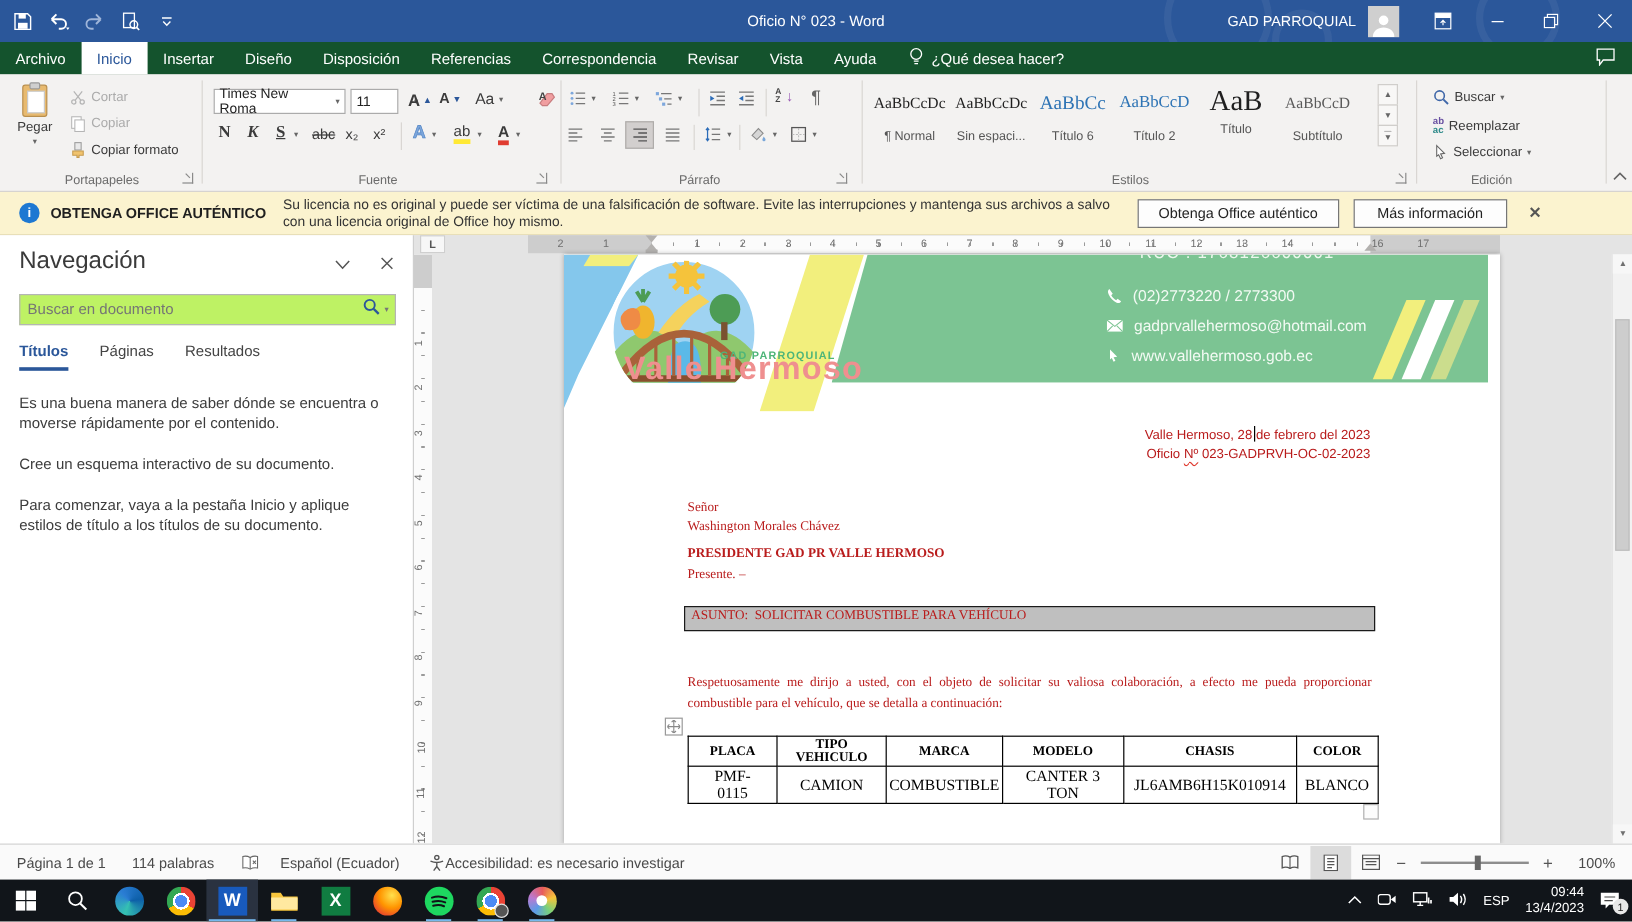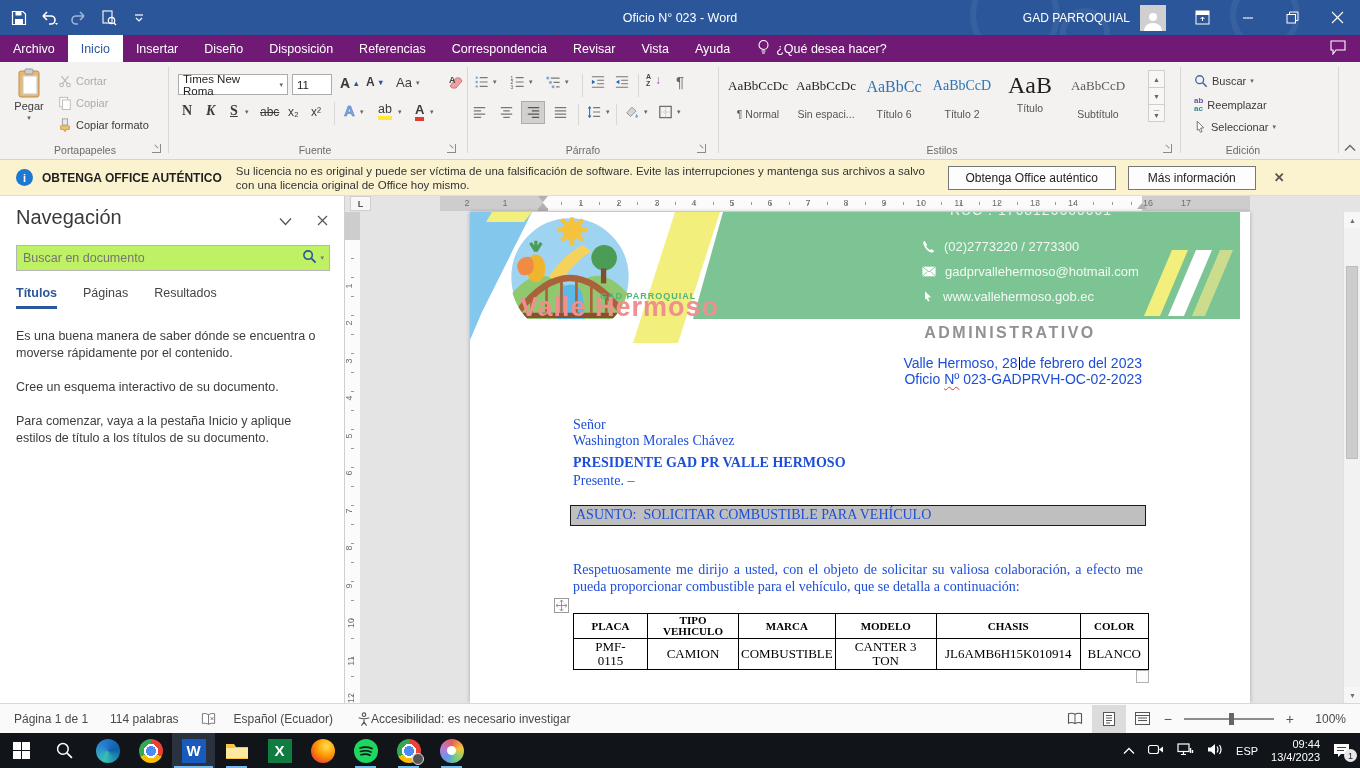--- a/index.html
+++ b/index.html
@@ -12,21 +12,21 @@
   .qat{position:absolute;left:10px;top:0;height:35px;display:flex;align-items:center;gap:12px;}
   .qi{width:18px;height:18px;display:flex;align-items:center;justify-content:center;}
   .qi svg{display:block;}
   .title{position:absolute;left:0;right:0;top:0;height:35px;display:flex;align-items:center;justify-content:center;font-size:12.5px;}
   .tbright{position:absolute;right:0;top:0;height:35px;display:flex;align-items:center;}
   .uname{font-size:12px;margin-right:10px;}
   .avatar{width:26px;height:26px;background:#cfcfcf;display:flex;align-items:end;justify-content:center;overflow:hidden;margin-right:14px;}
   .wc{width:45px;height:35px;display:flex;align-items:center;justify-content:center;font-size:15px;}
 
   
-  .tabrow{position:absolute;top:35px;left:0;right:0;height:27px;background:#701a75;display:flex;align-items:stretch;color:#fff;font-size:12.5px;}
+  .tabrow{position:absolute;top:35px;left:0;right:0;height:27px;background:#14532d;display:flex;align-items:stretch;color:#fff;font-size:12.5px;}
   .rtab{padding:0 13px;display:flex;align-items:center;}
   .rtab.active{background:#fff;color:#2b579a;}
   .helpwrap{display:flex;align-items:center;gap:6px;padding-left:14px;}
   .cmticon{position:absolute;right:14px;top:5px;}
 
   
   .ribbon{position:absolute;top:62px;left:0;right:0;height:98px;background:#f3f2f1;border-bottom:1px solid #d6d3d0;font-size:11px;color:#444;}
   .gsep{position:absolute;top:5px;bottom:6px;width:1px;background:#d9d6d3;}
   .glabel{position:absolute;bottom:3px;font-size:10.5px;color:#6b6b6b;transform:translateX(-50%);white-space:nowrap;}
   .dlg{position:absolute;width:9px;height:9px;border-right:1px solid #8a8a8a;border-bottom:1px solid #8a8a8a;}
@@ -72,21 +72,21 @@
   .vr{position:absolute;left:0;top:16px;width:15px;bottom:0;background:#fbfbfb;overflow:hidden;}
   .vrdark{position:absolute;left:0;top:0;width:15px;height:28px;background:#cdcdcd;}
   .vr::after{content:"";position:absolute;top:28px;bottom:0;left:6px;width:3px;
      background:repeating-linear-gradient(180deg,transparent 0 18px,#9a9a9a 18px 19px);}
   .vn{position:absolute;left:1px;font-size:9px;color:#6f6f6f;transform:rotate(-90deg);z-index:2;}
   .tri-d{width:0;height:0;border-left:5px solid transparent;border-right:5px solid transparent;border-top:6px solid #b3b1af;position:absolute;}
   .tri-u{width:0;height:0;border-left:5px solid transparent;border-right:5px solid transparent;border-bottom:6px solid #b3b1af;position:absolute;}
   .indrect{position:absolute;width:10px;height:3px;background:#b3b1af;}
 
   .page{position:absolute;left:125px;top:16px;width:780px;height:491px;background:#fff;overflow:hidden;box-shadow:0 0 4px rgba(0,0,0,.28);}
-  .serif{font-family:"Liberation Serif",serif;font-size:14px;color:#1d4ed8;}
+  .serif{font-family:"Liberation Serif",serif;font-size:11px;color:#b91c1c;}
 
   
   .lh-blue{position:absolute;left:0;top:0;width:70px;height:130px;background:#84c7ec;clip-path:polygon(0 0,62px 0,12px 100px,0 128px);}
   .lh-ytop{position:absolute;left:16px;top:0;width:46px;height:10px;background:#f2ef7d;clip-path:polygon(6px 0,46px 0,38px 10px,0 10px);}
   .lh-yband{position:absolute;left:0;top:0;width:300px;height:131px;background:#f2ef7d;clip-path:polygon(205px 0,250px 0,208px 131px,163px 131px);}
   .lh-green{position:absolute;left:0;top:0;width:770px;height:107px;background:#7cc493;clip-path:polygon(253px 0,770px 0,770px 107px,223px 107px);}
   .stripe{position:absolute;transform:skewX(-23deg);}
   .logo{position:absolute;left:36px;top:1px;width:128px;height:106px;overflow:hidden;}
   .brand{position:absolute;left:50px;top:80px;font-size:27px;color:#ef8f8f;letter-spacing:1px;font-weight:600;}
   .brandsub{position:absolute;left:130px;top:79px;font-size:9px;font-weight:bold;color:#4eb579;letter-spacing:1px;}
@@ -597,21 +597,20 @@
             <path d="M0.5 0.5 L8 6.5 L15.5 0.5 M0.5 11.5 L6 6 M15.5 11.5 L10 6" stroke="#7cc493" fill="none"></path>
           </svg>
         <span>gadprvallehermoso@hotmail.com</span>
       </div>
       <div class="crow" style="top:77px;">
         <svg width="12" height="13" viewBox="0 0 16 16">
             <path d="M4 1 L12 9 L8 9.5 L10 13.5 L8 14.5 L6 10.5 L4 12z" fill="#fff"></path>
           </svg>
         <span>www.vallehermoso.gob.ec</span>
       </div>
-      <div class="dept">ADMINISTRATIVO</div>
 
       <div class="dateblock serif">
         <div><span>Valle Hermoso, 28</span><span class="caret"></span><span>de febrero del 2023</span></div>
         <div><span>Oficio </span><span class="wavy">Nº</span><span> 023-GADPRVH-OC-02-2023</span></div>
       </div>
       <div class="recip serif" style="top:205px;">Señor</div>
       <div class="recip serif" style="top:221px;">Washington Morales Chávez</div>
       <div class="recip serif" style="top:243px;font-weight:bold;">PRESIDENTE GAD PR VALLE HERMOSO</div>
       <div class="recip serif" style="top:261px;">Presente. –</div>
       <div class="subject serif">ASUNTO:  SOLICITAR COMBUSTIBLE PARA VEHÍCULO</div>

